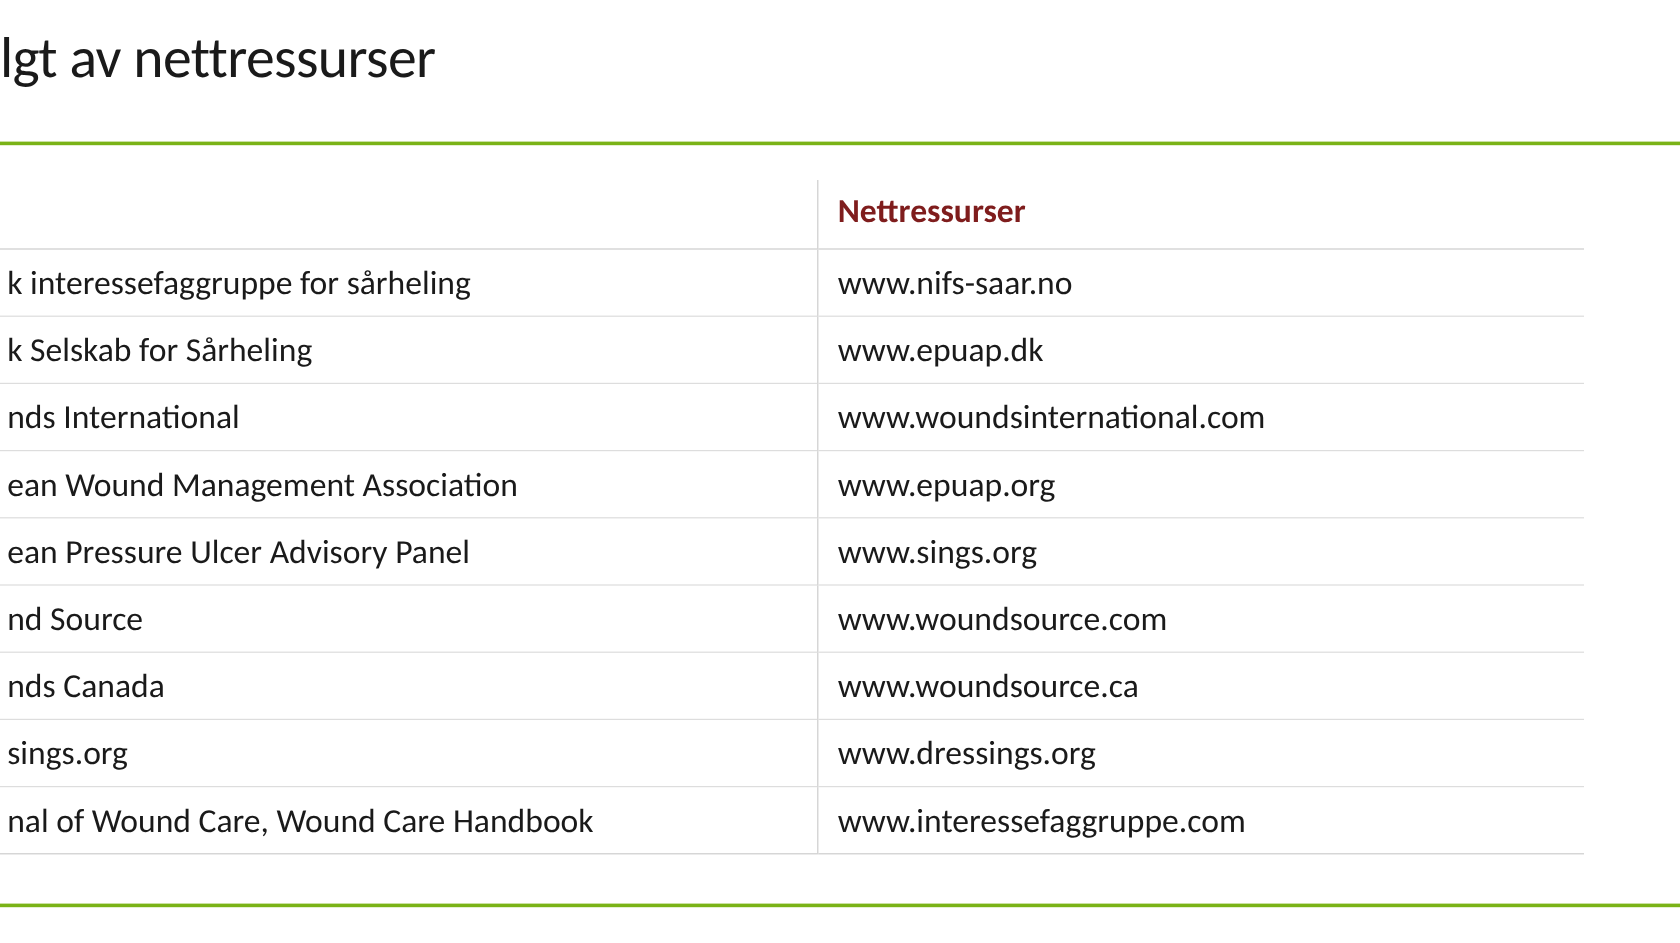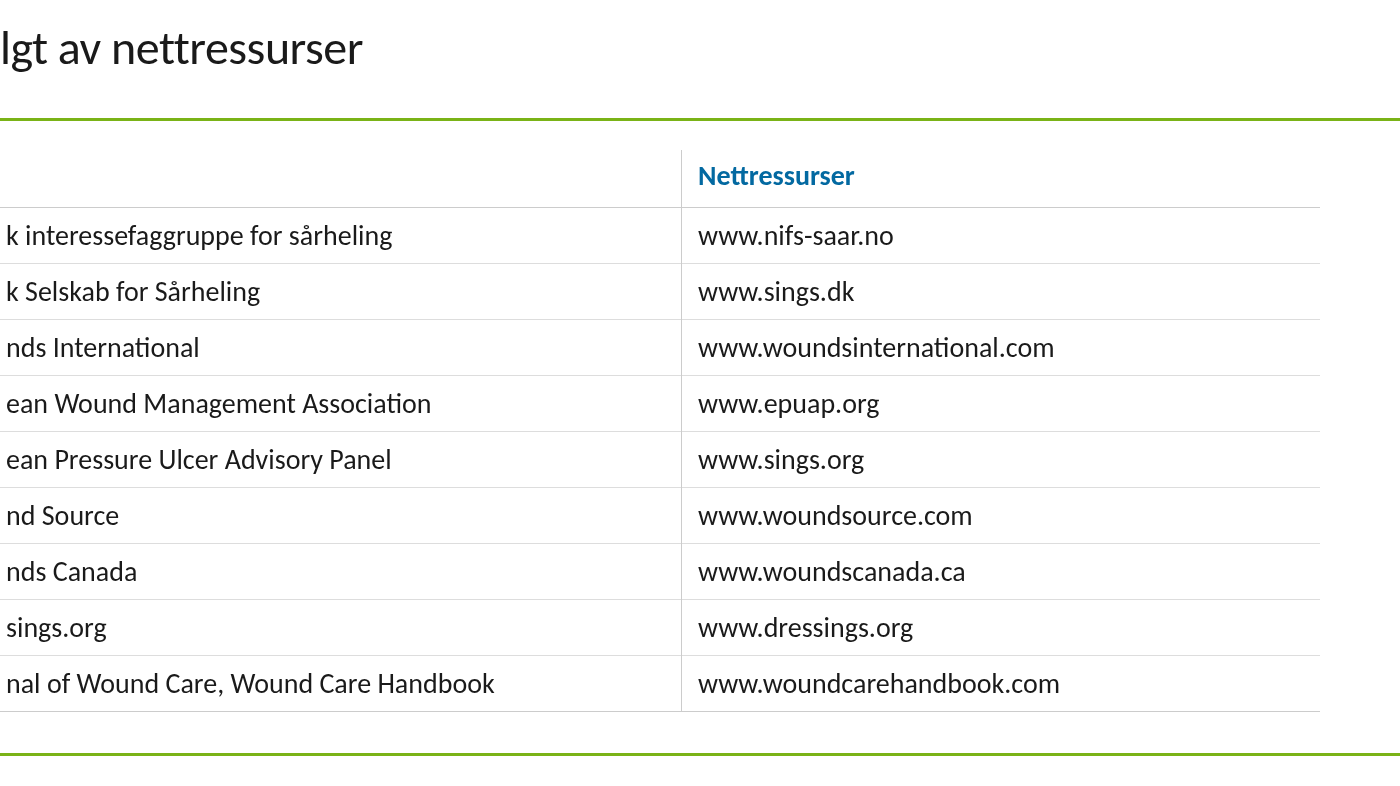--- a/index.html
+++ b/index.html
@@ -69,21 +69,21 @@
       border-collapse: collapse;
     }
 
     thead tr {
       border-bottom: 1.5px solid #cccccc;
     }
 
     th {
       font-size: 28px;
       font-weight: 600;
-      color: #0369a1;
+      color: #7f1d1d;
       padding: 8px 16px 14px 16px;
       text-align: left;
     }
 
     th.col-source {
       width: 52%;
     }
 
     th.col-nett {
       width: 48%;
@@ -134,49 +134,49 @@
           <th class="col-nett">Nettressurser</th>
         </tr>
       </thead>
       <tbody id="table-body">
       <tr>
             <td class="col-source">k interessefaggruppe for sårheling</td>
             <td class="col-nett">www.nifs-saar.no</td>
           </tr>
           <tr>
             <td class="col-source">k Selskab for Sårheling</td>
-            <td class="col-nett">www.sings.dk</td>
+            <td class="col-nett">www.epuap.dk</td>
           </tr>
           <tr>
             <td class="col-source">nds International</td>
             <td class="col-nett">www.woundsinternational.com</td>
           </tr>
           <tr>
             <td class="col-source">ean Wound Management Association</td>
             <td class="col-nett">www.epuap.org</td>
           </tr>
           <tr>
             <td class="col-source">ean Pressure Ulcer Advisory Panel</td>
             <td class="col-nett">www.sings.org</td>
           </tr>
           <tr>
             <td class="col-source">nd Source</td>
             <td class="col-nett">www.woundsource.com</td>
           </tr>
           <tr>
             <td class="col-source">nds Canada</td>
-            <td class="col-nett">www.woundscanada.ca</td>
+            <td class="col-nett">www.woundsource.ca</td>
           </tr>
           <tr>
             <td class="col-source">sings.org</td>
             <td class="col-nett">www.dressings.org</td>
           </tr>
           <tr>
             <td class="col-source">nal of Wound Care, Wound Care Handbook</td>
-            <td class="col-nett">www.woundcarehandbook.com</td>
+            <td class="col-nett">www.interessefaggruppe.com</td>
           </tr>
         </tbody>
     </table>
   </div>
 
   <div class="green-line-bottom"></div>
 
 </div>
 
 </body></html>

